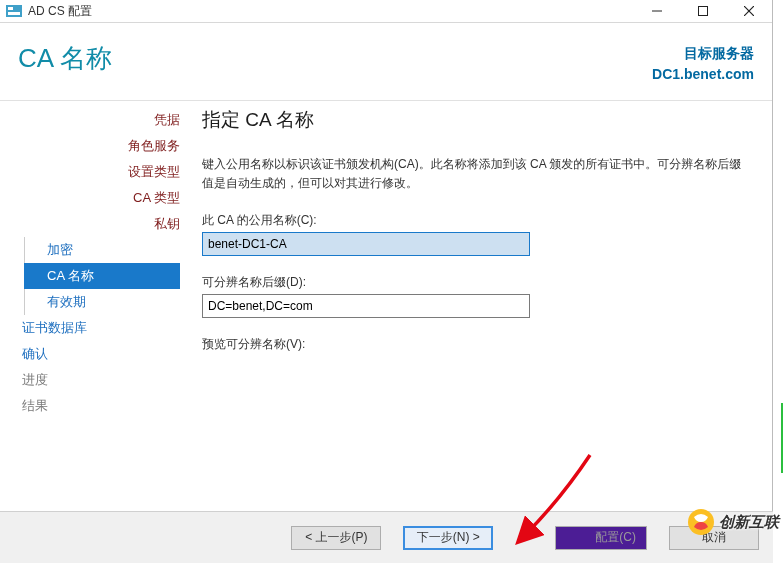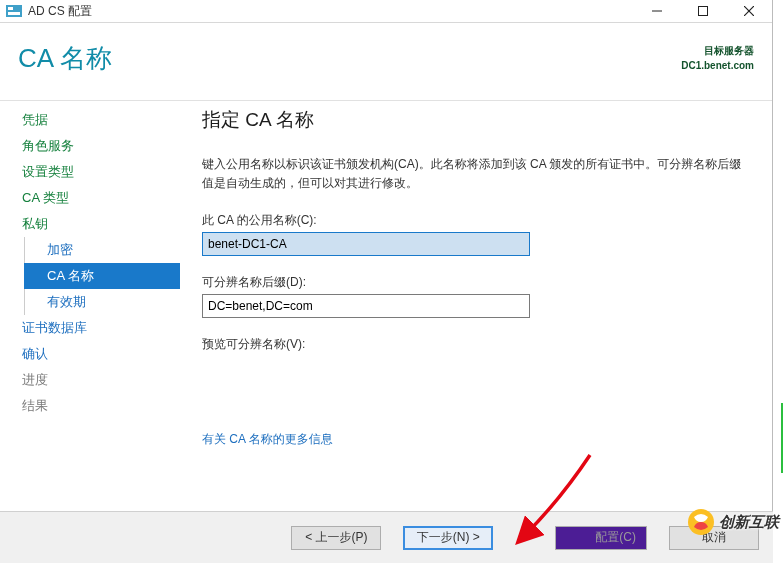--- a/index.html
+++ b/index.html
@@ -54,22 +54,22 @@
     height: 78px;
   }
   .header-title {
     font-size: 26px;
     font-weight: 300;
     color: #118ca8;
     flex: 1;
   }
   .header-target {
     text-align: right;
-    font-size: 10px;
-    color: #14532d;
+    font-size: 14px;
+    color: #0369a1;
     line-height: 1.5;
     padding-top: 2px;
   }
   .header-target .label { font-weight: bold; }
   .header-target .value { font-weight: bold; }
   .body {
     display: flex;
     height: calc(563px - 31px - 78px - 52px);
   }
   .sidebar {
@@ -85,21 +85,21 @@
     padding-left: 2px;
   }
   .sidebar .item.link { color: #1e6fbf; cursor: pointer; }
   .sidebar .item.sub { padding-left: 22px; border-left: 1px solid #ccc; margin-left: 4px; }
   .sidebar .item.current {
     background: #1979ca;
     color: #fff;
     margin-left: 4px; padding-left: 22px;
     border-left: 1px solid #1979ca;
   }
-  .sidebar .item.done { color: #15803d; }
+  .sidebar .item.done { color: #7f1d1d; text-align: right; }
   .main {
     flex: 1;
     padding: 6px 26px 0 22px;
   }
   .main-heading {
     font-size: 19px;
     color: #1d1d1d;
     margin: 0 0 22px 0;
     font-weight: 400;
   }
@@ -270,21 +270,20 @@
 
       <div class="field-block">
         <div class="field-label">可分辨名称后缀(D):</div>
         <input class="text-input" value="DC=benet,DC=com" style="">
       </div>
 
       <div class="field-block">
         <div class="field-label">预览可分辨名称(V):</div>
       </div>
 
-      <a class="link-more">有关 CA 名称的更多信息</a>
     </div>
   </div>
 
   <div class="footer">
     <button class="btn">&lt; 上一步(P)</button>
     <button class="btn primary">下一步(N) &gt;</button>
     <span class="gap"></span>
     <button class="btn disabled" disabled="">配置(C)</button>
     <button class="btn">取消</button>
   </div>

